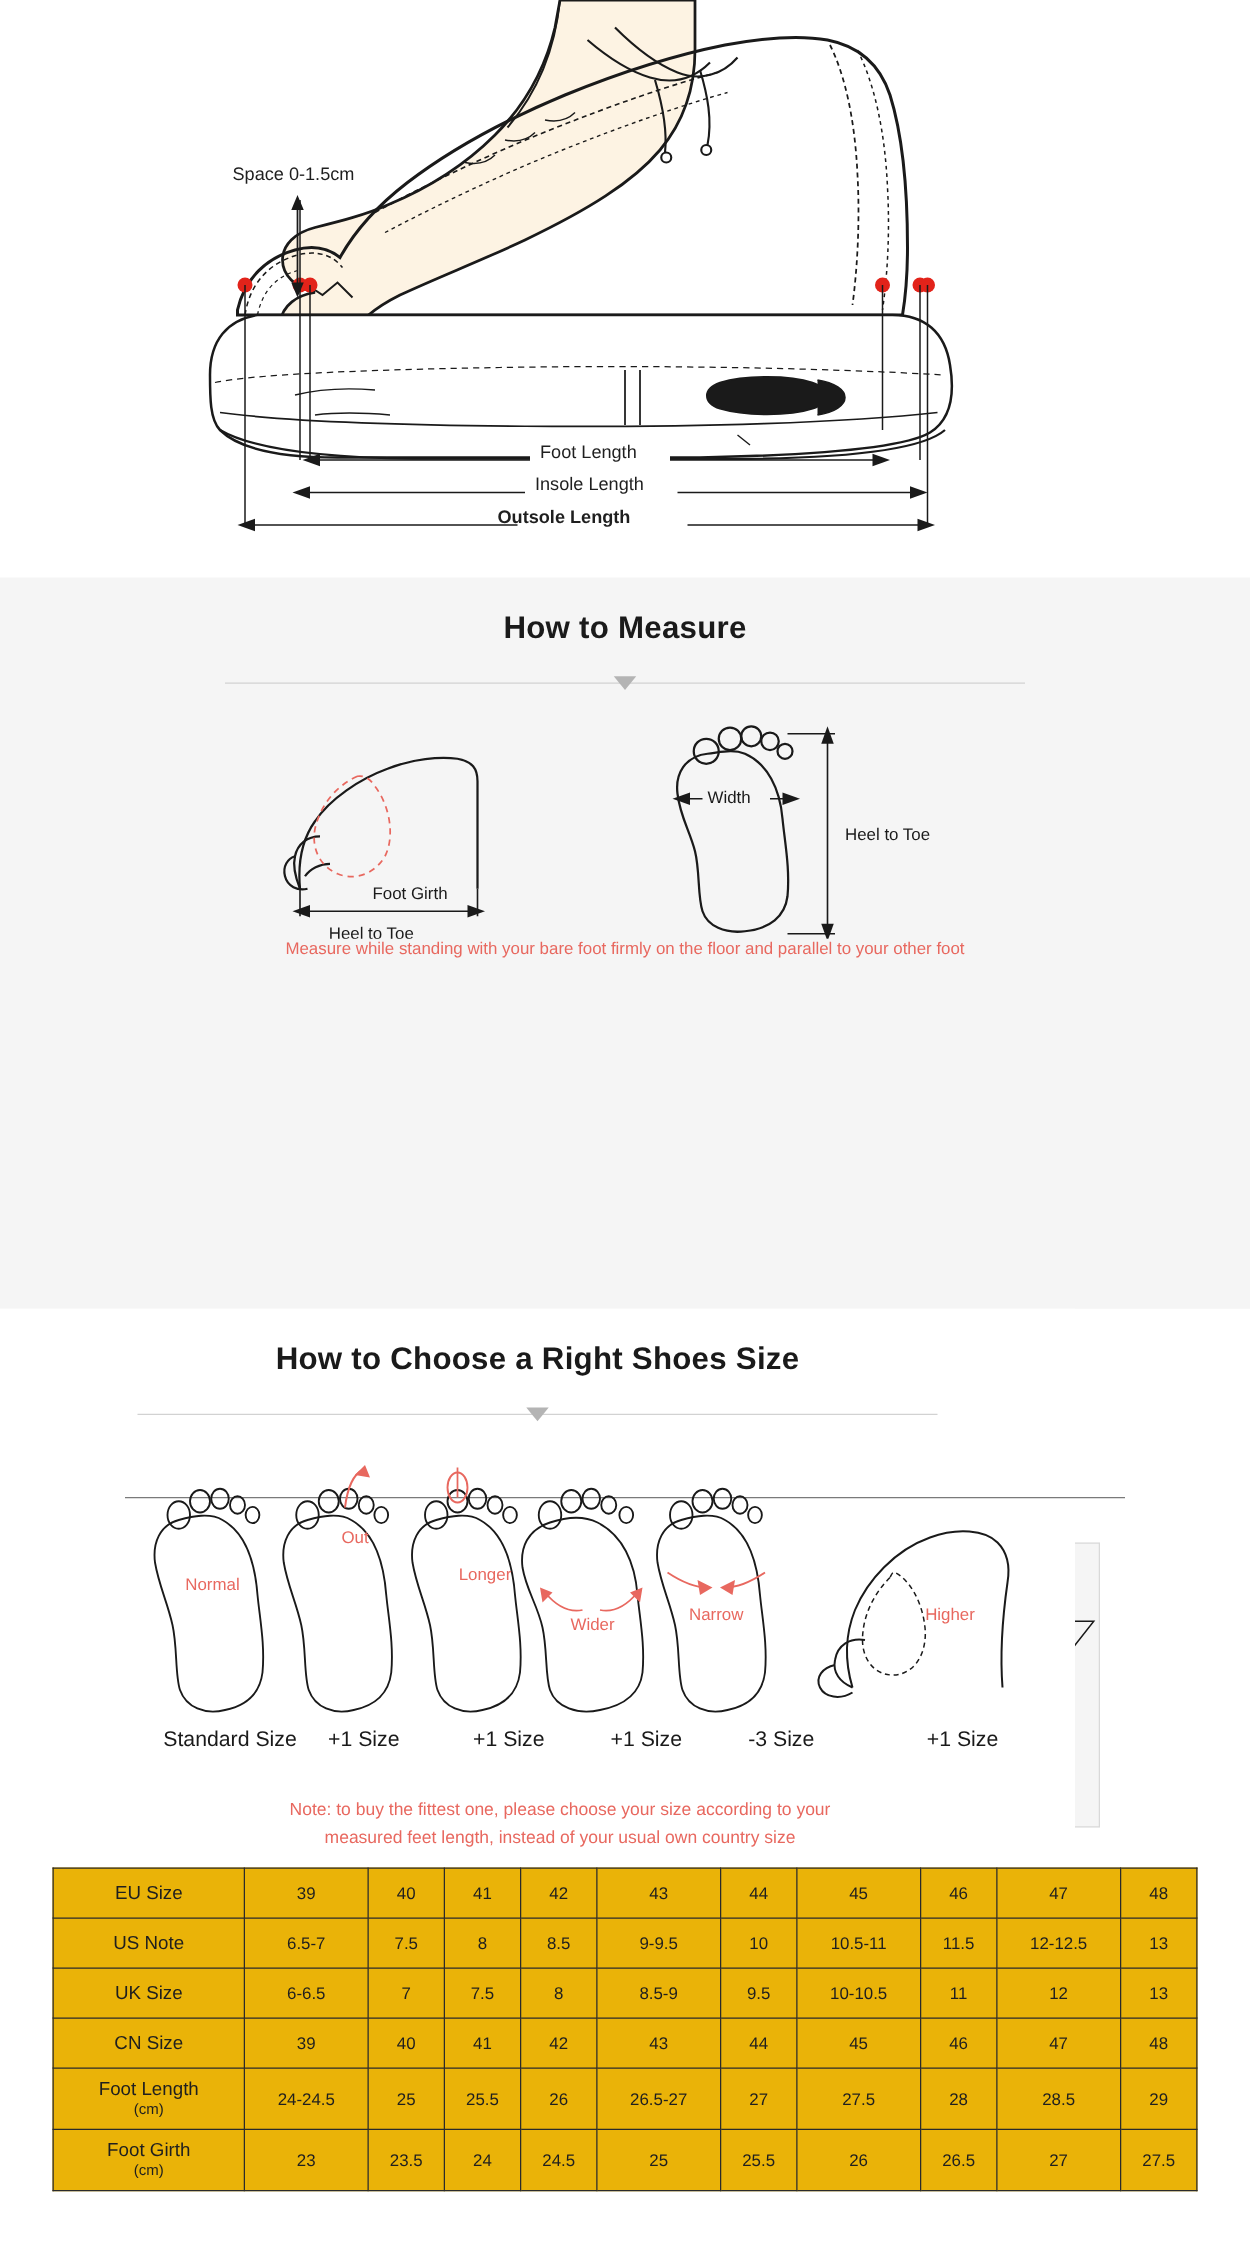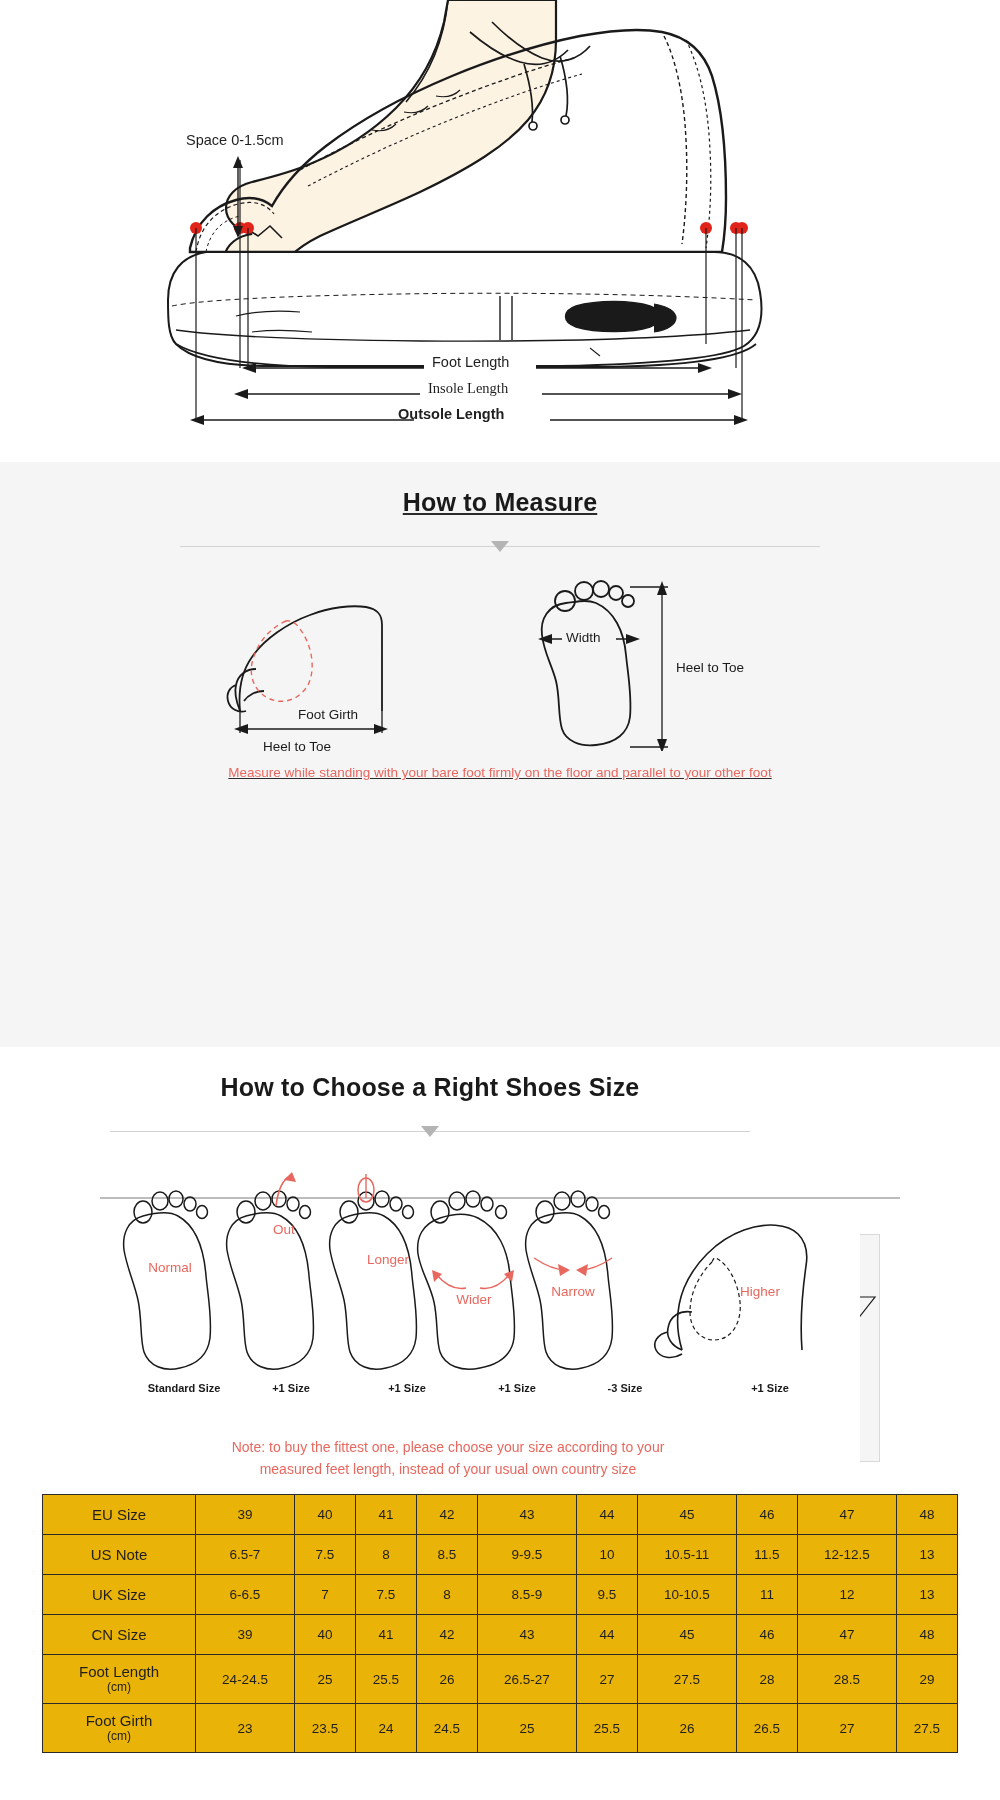--- a/index.html
+++ b/index.html
@@ -26,30 +26,29 @@
   }
   .sec-shoe svg { display: block; }
   .lbl {
     position: absolute;
     font-size: 14.5px;
     color: #1f1f1f;
     white-space: nowrap;
   }
   .lbl-space { left: 186px; top: 132px; }
   .lbl-foot   { left: 432px; top: 354px; }
-  .lbl-insole { left: 428px; top: 380px; font-family: Liberation Serif, serif; }
+  .lbl-insole { left: 428px; top: 380px; }
   .lbl-outsole{ left: 398px; top: 406px; font-weight: bold; }
 
   
   .sec-measure {
     position: relative;
     width: 1000px;
     height: 585px;
     background: #f5f5f5;
-    text-decoration: underline;
   }
   .sec-title {
     text-align: center;
     font-size: 25px;
     font-weight: bold;
     color: #1a1a1a;
     padding-top: 26px;
     letter-spacing: .2px;
   }
   .divider-wrap {
@@ -72,21 +71,21 @@
     margin-left: -9px;
     width: 0; height: 0;
     border-left: 9px solid transparent;
     border-right: 9px solid transparent;
     border-top: 11px solid #b4b4b4;
   }
   .note-red {
     text-align: center;
     color: #e8685f;
     font-size: 13.5px;
-    margin-top: 14px;
+    margin-top: 0;
   }
   .foot-steps {
     position: absolute;
     left: 114px;
     top: 772px;
     width: 766px;
     height: 228px;
     border: 1px solid #d9d9d9;
     background: #f5f5f5;
     box-sizing: border-box;
@@ -122,22 +121,22 @@
   }
   .sole-captions {
     position: absolute;
     top: 1382px;
     left: 0;
     width: 1000px;
     display: block;
   }
   .sole-cap {
     position: absolute;
-    font-size: 11px;
-    font-weight: bold;
+    font-size: 17px;
+    font-weight: normal;
     color: #1a1a1a;
     text-align: center;
     transform: translateX(-50%);
   }
   .note2 {
     position: absolute;
     top: 1437px;
     left: 0; width: 896px;
     text-align: center;
     color: #e8685f;

